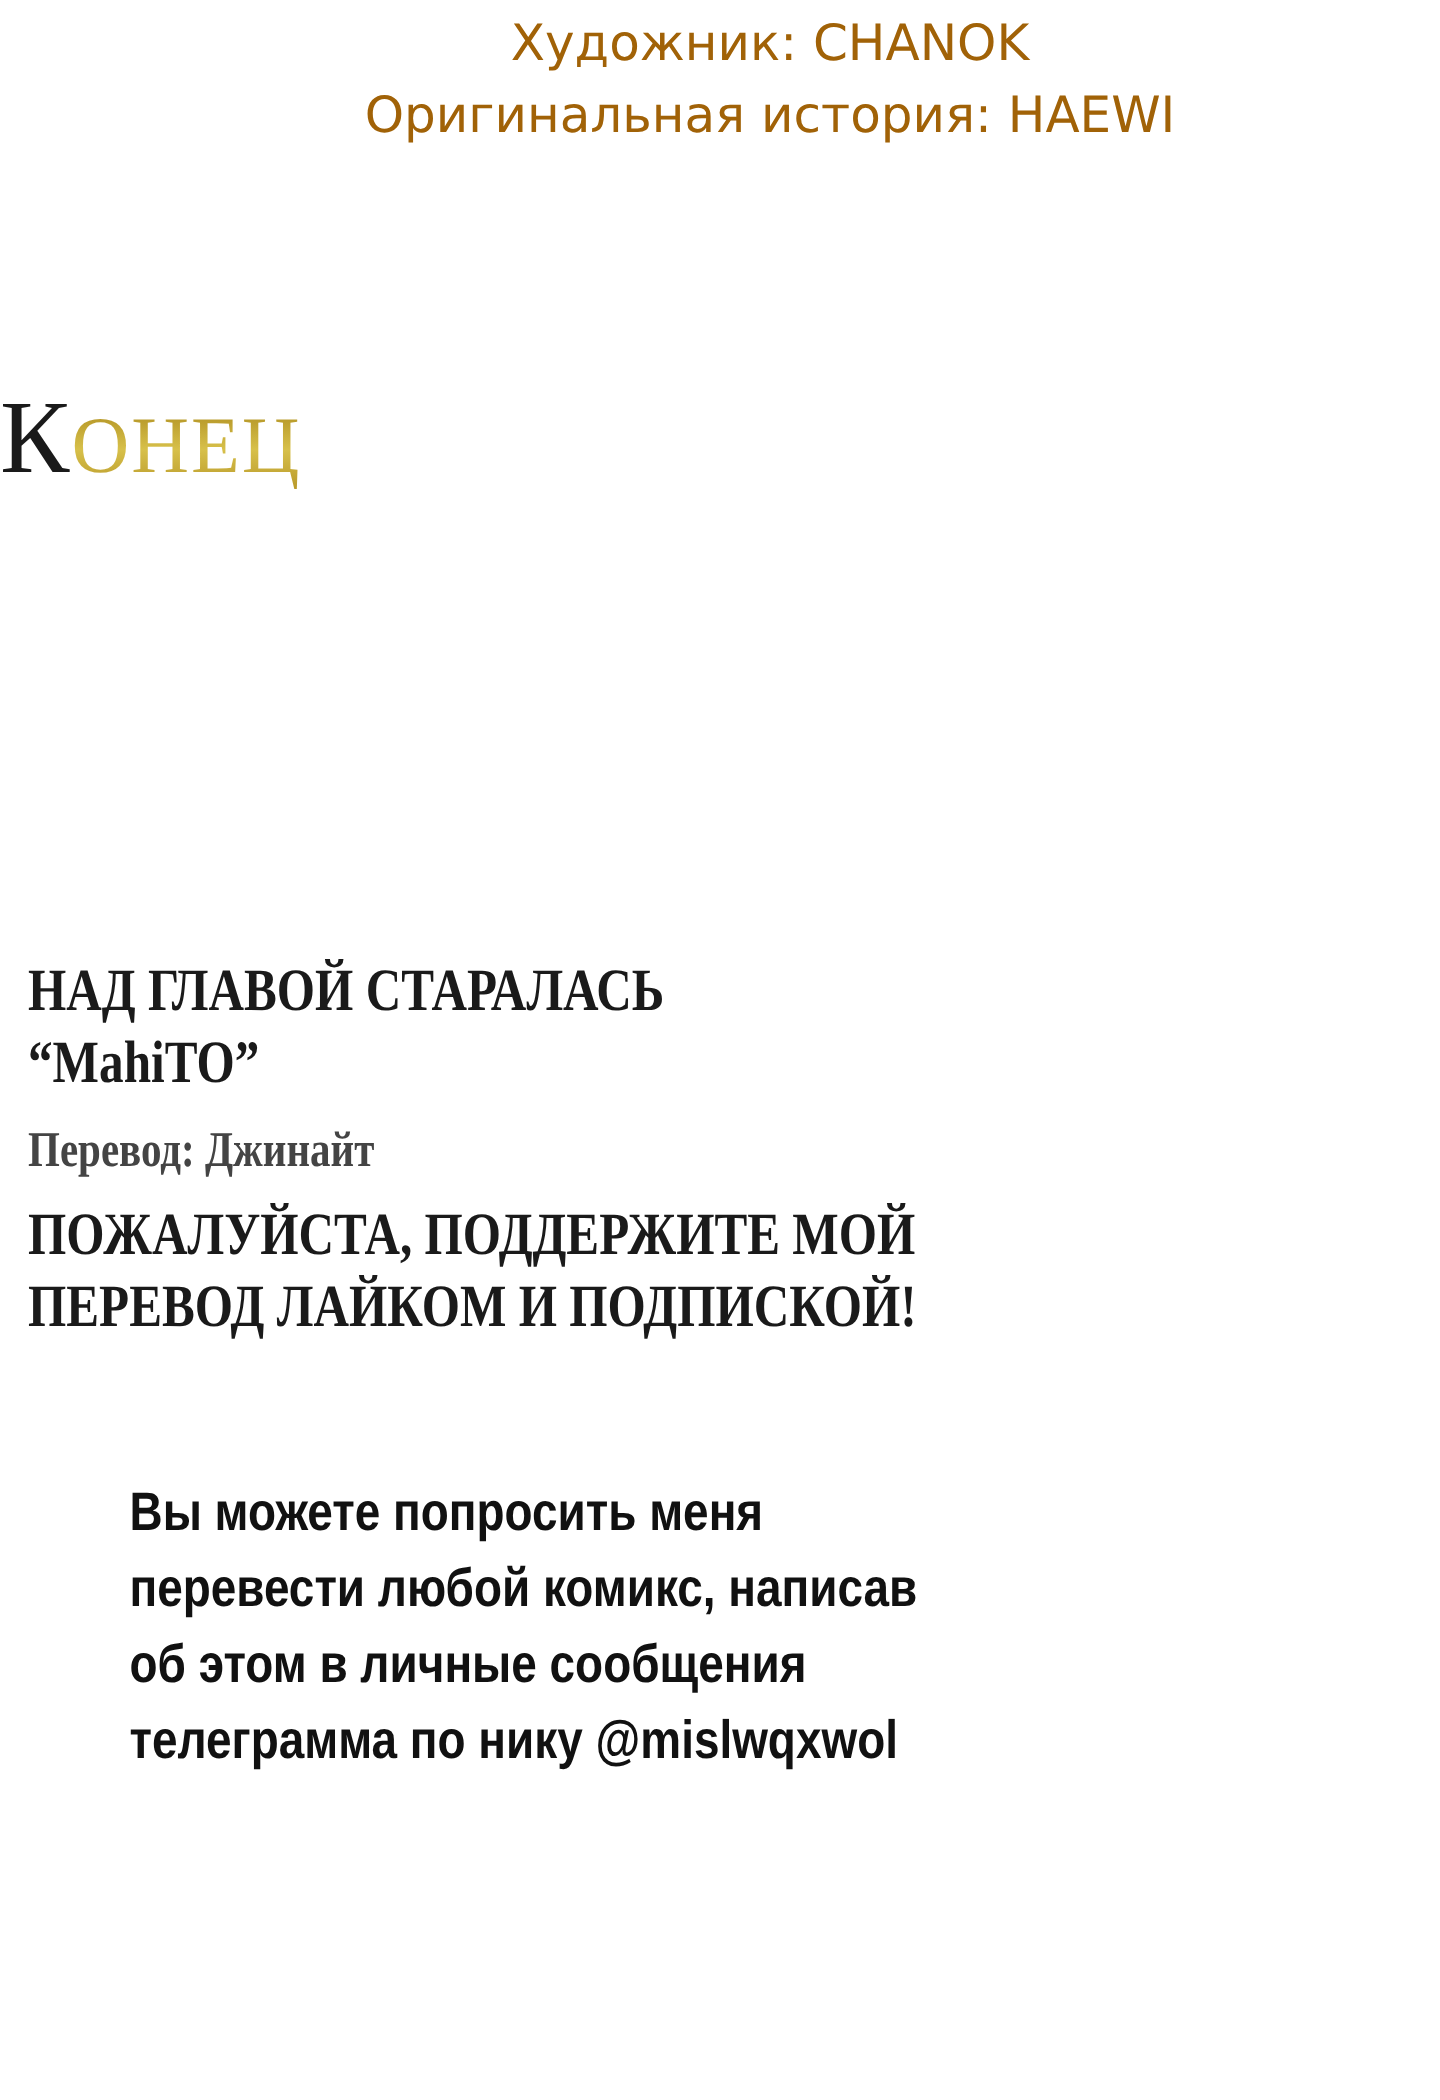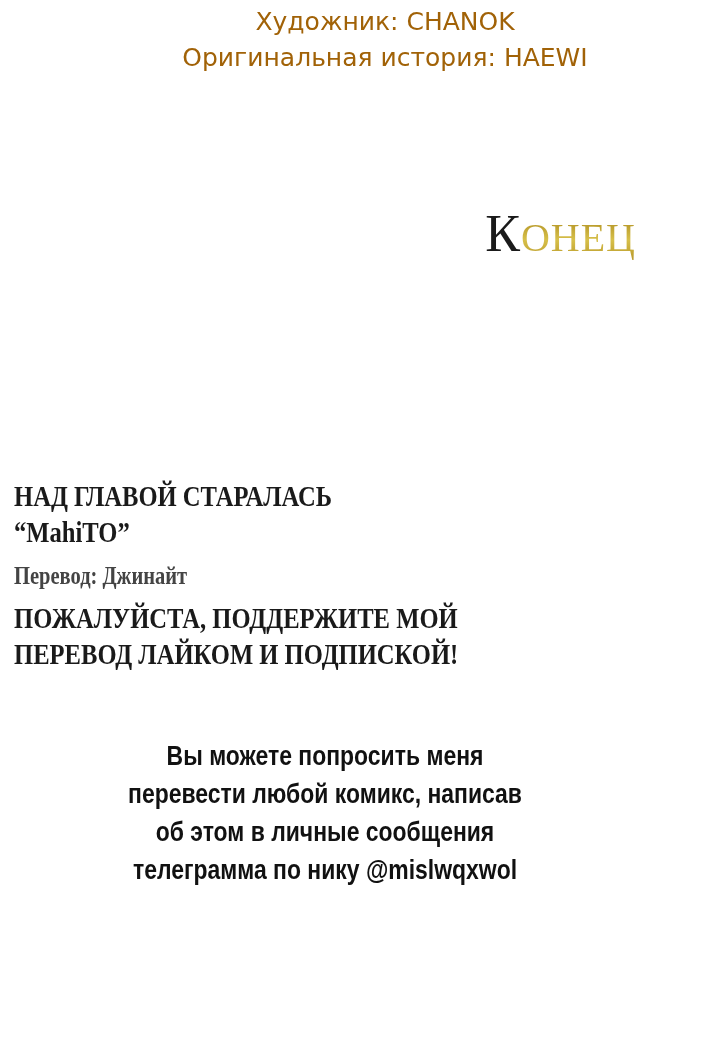--- a/index.html
+++ b/index.html
@@ -6,39 +6,39 @@
   body {
     width:720px; height:1050px; background:#ffffff; position:relative; overflow:hidden;
     font-family:"Liberation Sans", sans-serif; color:#111;
   }
   .credits {
     position:absolute; top:4px; left:0; width:720px; text-align:center;
     font-family:"DejaVu Sans", sans-serif; font-size:25px; line-height:36px; color:#a16207;margin-left:25px;
   }
   .credits div { white-space:nowrap; }
   .end-title {
-    position:absolute; top:204px; left:0; width:636px; text-align:right;
+    position:absolute; top:190px; left:0; width:636px; text-align:left;
     font-family:"Liberation Serif", serif; font-size:46px; letter-spacing:1px;
   }
   .end-title .first { color:#1a1a1a; font-size:52px; }
   .end-title .rest {
     font-size:40px;
     background:linear-gradient(180deg,#a8861a 0%,#d7c04a 55%,#b8982a 100%);
     -webkit-background-clip:text; background-clip:text; color:transparent;
   }
   .left-block {
     position:absolute; left:14px; top:478px;
     font-family:Liberation Serif, serif;
     font-weight:bold; color:#1a1a1a; transform-origin:left top;
   }
   .lb-line { white-space:nowrap; font-size:30px; line-height:36px; transform:scaleX(0.82); transform-origin:left center; }
   .lb-line.sub { font-size:25px; color:#444; font-weight:bold; margin-top:8px; margin-bottom:6px; }
   .note {
-    position:absolute; top:737px; left:0; width:650px; text-align:center;
-    font-family:"Liberation Sans", sans-serif; font-weight:bold; font-size:27px; line-height:38px; color:#111;
+    position:absolute; top:737px; left:0; width:650px; 
+    font-family:"Liberation Sans", sans-serif; font-weight:bold; font-size:27px; line-height:38px; color:#111;padding-left:16px;
   }
   .note div { white-space:nowrap; transform:scaleX(0.85); }
 </style>
 </head>
 <body>
 
 <div class="credits">
   <div>Художник: CHANOK</div>
   <div>Оригинальная история: HAEWI</div>
 </div>

